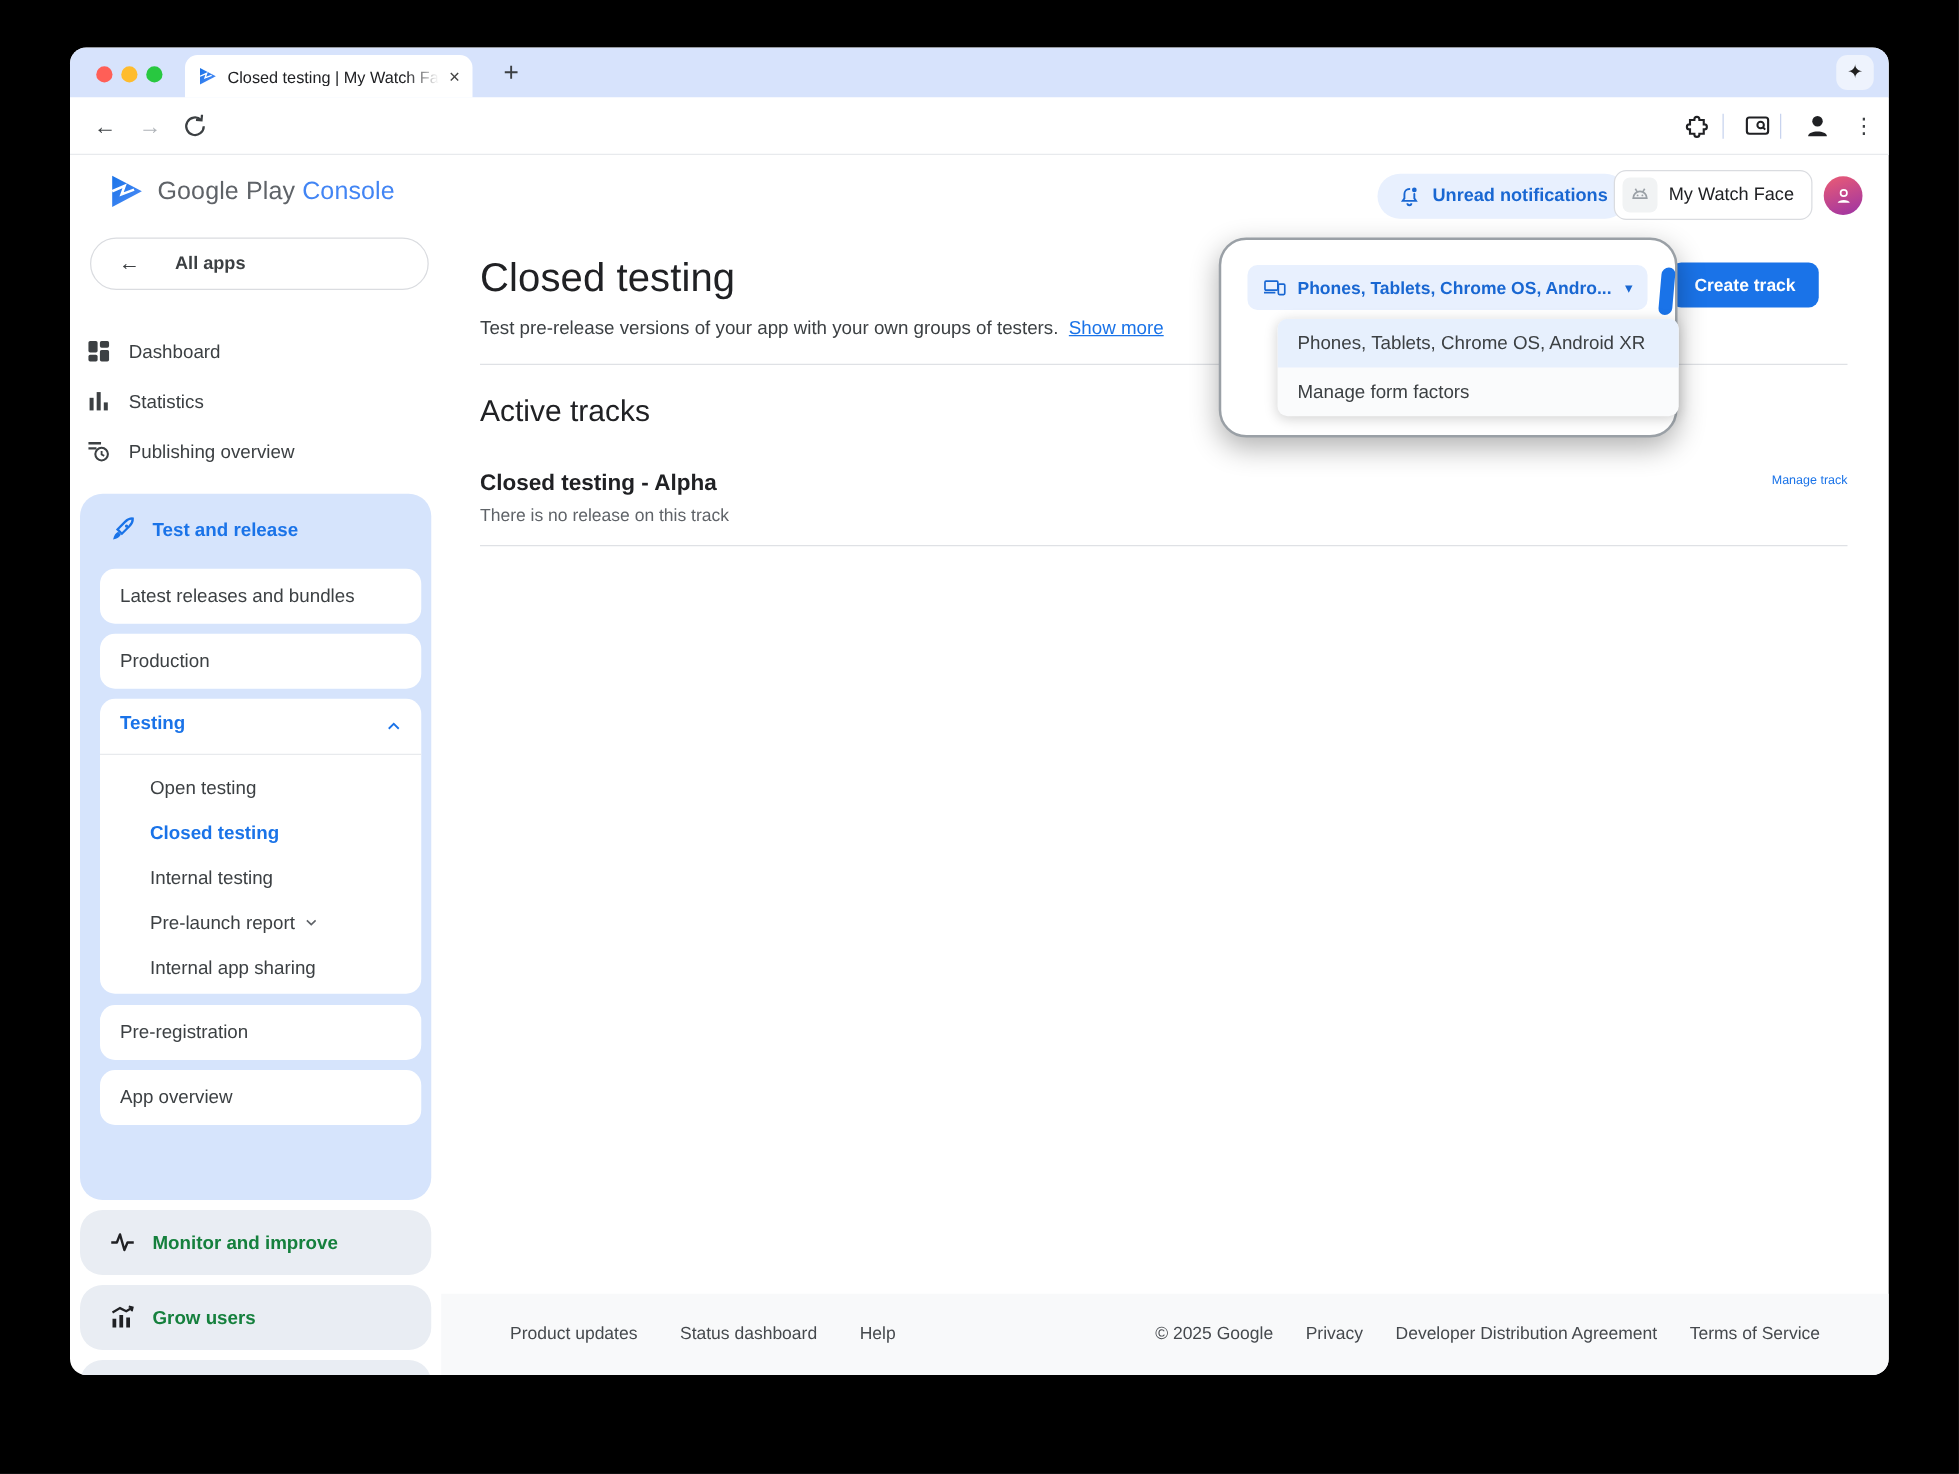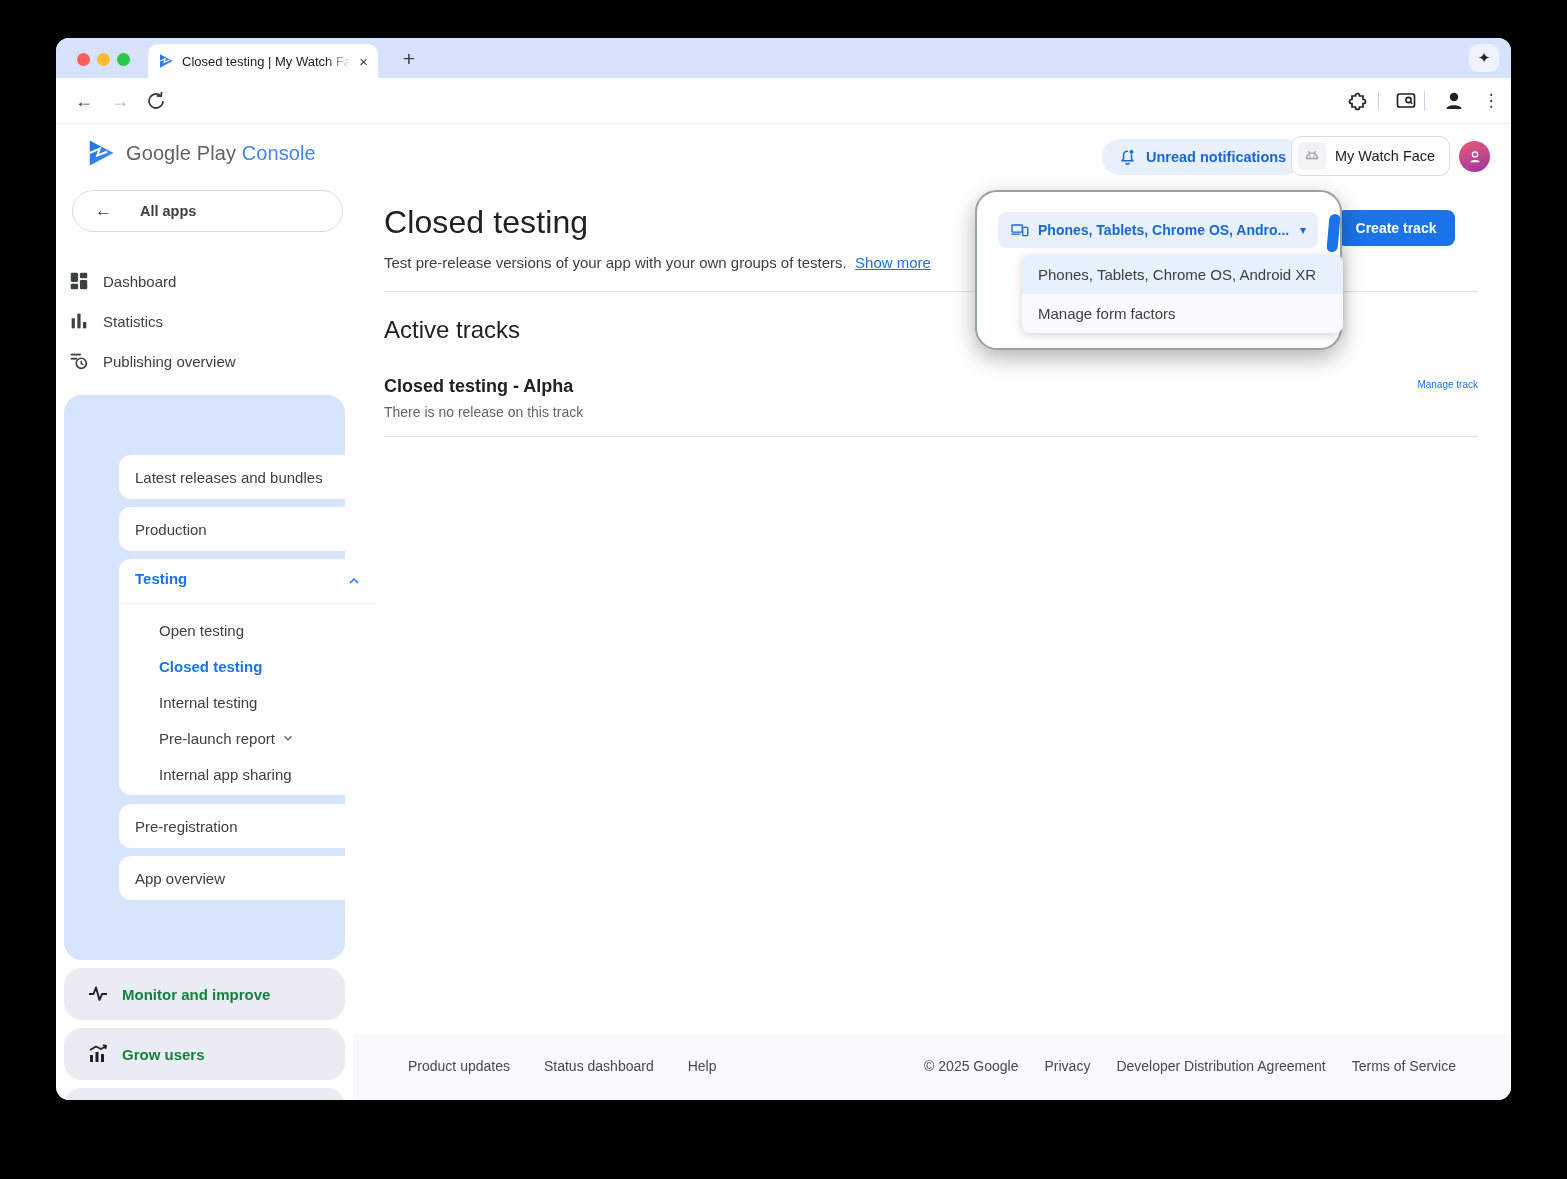--- a/index.html
+++ b/index.html
@@ -42,21 +42,21 @@
   
   .allapps{position:absolute;left:16px;top:152px;width:271px;height:42px;border:1px solid #dadce0;border-radius:21px;
     background:#fff;display:flex;align-items:center;box-sizing:border-box;padding:0 22px;gap:28px;}
   .allapps .arr{font-size:17px;color:#3c4043;}
   .allapps span{font-size:14.5px;color:#3c4043;font-weight:700;}
   .navrow{position:absolute;left:0;width:289px;height:40px;display:flex;align-items:center;box-sizing:border-box;gap:13px;margin-left:12px;}
   .navrow span{font-size:15px;color:#3c4043;}
   .bluebox{position:absolute;left:8px;top:357px;width:281px;height:565px;background:#d6e4fc;border-radius:18px;}
   .sectrow{position:absolute;left:8px;top:366px;width:281px;height:40px;display:flex;align-items:center;padding-left:22px;box-sizing:border-box;gap:12px;}
   .sectrow span{font-size:15px;color:#1a73e8;font-weight:700;}
-  .card{position:absolute;left:24px;width:257px;background:#fff;border-radius:12px;box-sizing:border-box;margin-left:39px;}
+  .card{position:absolute;left:24px;width:257px;background:#fff;border-radius:12px;box-sizing:border-box;}
   .card .lbl{position:absolute;left:16px;top:50%;transform:translateY(-50%);font-size:15px;color:#3c4043;}
   .tcard-head{position:absolute;left:16px;top:11px;font-size:15px;color:#1a73e8;font-weight:700;}
   .tcard-div{position:absolute;left:0;top:44px;width:100%;height:1px;background:#e8eaed;}
   .subitem{position:absolute;left:40px;height:24px;display:flex;align-items:center;font-size:15px;color:#3c4043;gap:6px;}
   .graycard{position:absolute;left:8px;width:281px;background:#e9edf3;border-radius:18px;display:flex;align-items:center;
     padding-left:22px;box-sizing:border-box;gap:12px;}
   .graycard span{font-size:15px;color:#15803d;font-weight:700;}
   
   .h1{position:absolute;left:328px;top:166px;font-size:32px;color:#202124;font-weight:500;letter-spacing:.1px;}
   .sub{position:absolute;left:328px;top:216px;font-size:15px;color:#3c4043;}
@@ -205,20 +205,28 @@
     <svg width="22" height="22" viewBox="0 0 24 24">
       <line x1="3" y1="5" x2="14" y2="5" stroke="#3c4043" stroke-width="2"></line>
       <line x1="3" y1="9.5" x2="10" y2="9.5" stroke="#3c4043" stroke-width="2"></line>
       <circle cx="14.5" cy="14.5" r="5.5" fill="none" stroke="#3c4043" stroke-width="1.8"></circle>
       <polyline points="14.5 11.8 14.5 14.8 16.8 16" fill="none" stroke="#3c4043" stroke-width="1.6"></polyline>
     </svg>
     <span>Publishing overview</span>
   </div>
 
   <div class="bluebox"></div>
+  <div class="sectrow">
+    <svg width="24" height="24" viewBox="0 0 24 24">
+      <path d="M4.5 19.5c.6-3.2 2-5.2 4-6.2l2.2 2.2c-1 2-3 3.4-6.2 4z" fill="#1a73e8"></path>
+      <path d="M9 12.5l2.5 2.5 6-6c1.7-1.7 2.8-4.2 2.7-6.2-2-.1-4.5 1-6.2 2.7l-6 6z" fill="none" stroke="#1a73e8" stroke-width="1.8"></path>
+      <circle cx="15.2" cy="8.8" r="1.3" fill="#1a73e8"></circle>
+    </svg>
+    <span>Test and release</span>
+  </div>
 
   <div class="card" style="top:417px;height:44px">
     <span class="lbl">Latest releases and bundles</span>
     </div>
   <div class="card" style="top:469px;height:44px">
     <span class="lbl">Production</span>
     </div>
 
   <div class="card" style="top:521px;height:236px">
     <div class="tcard-head">Testing</div>

